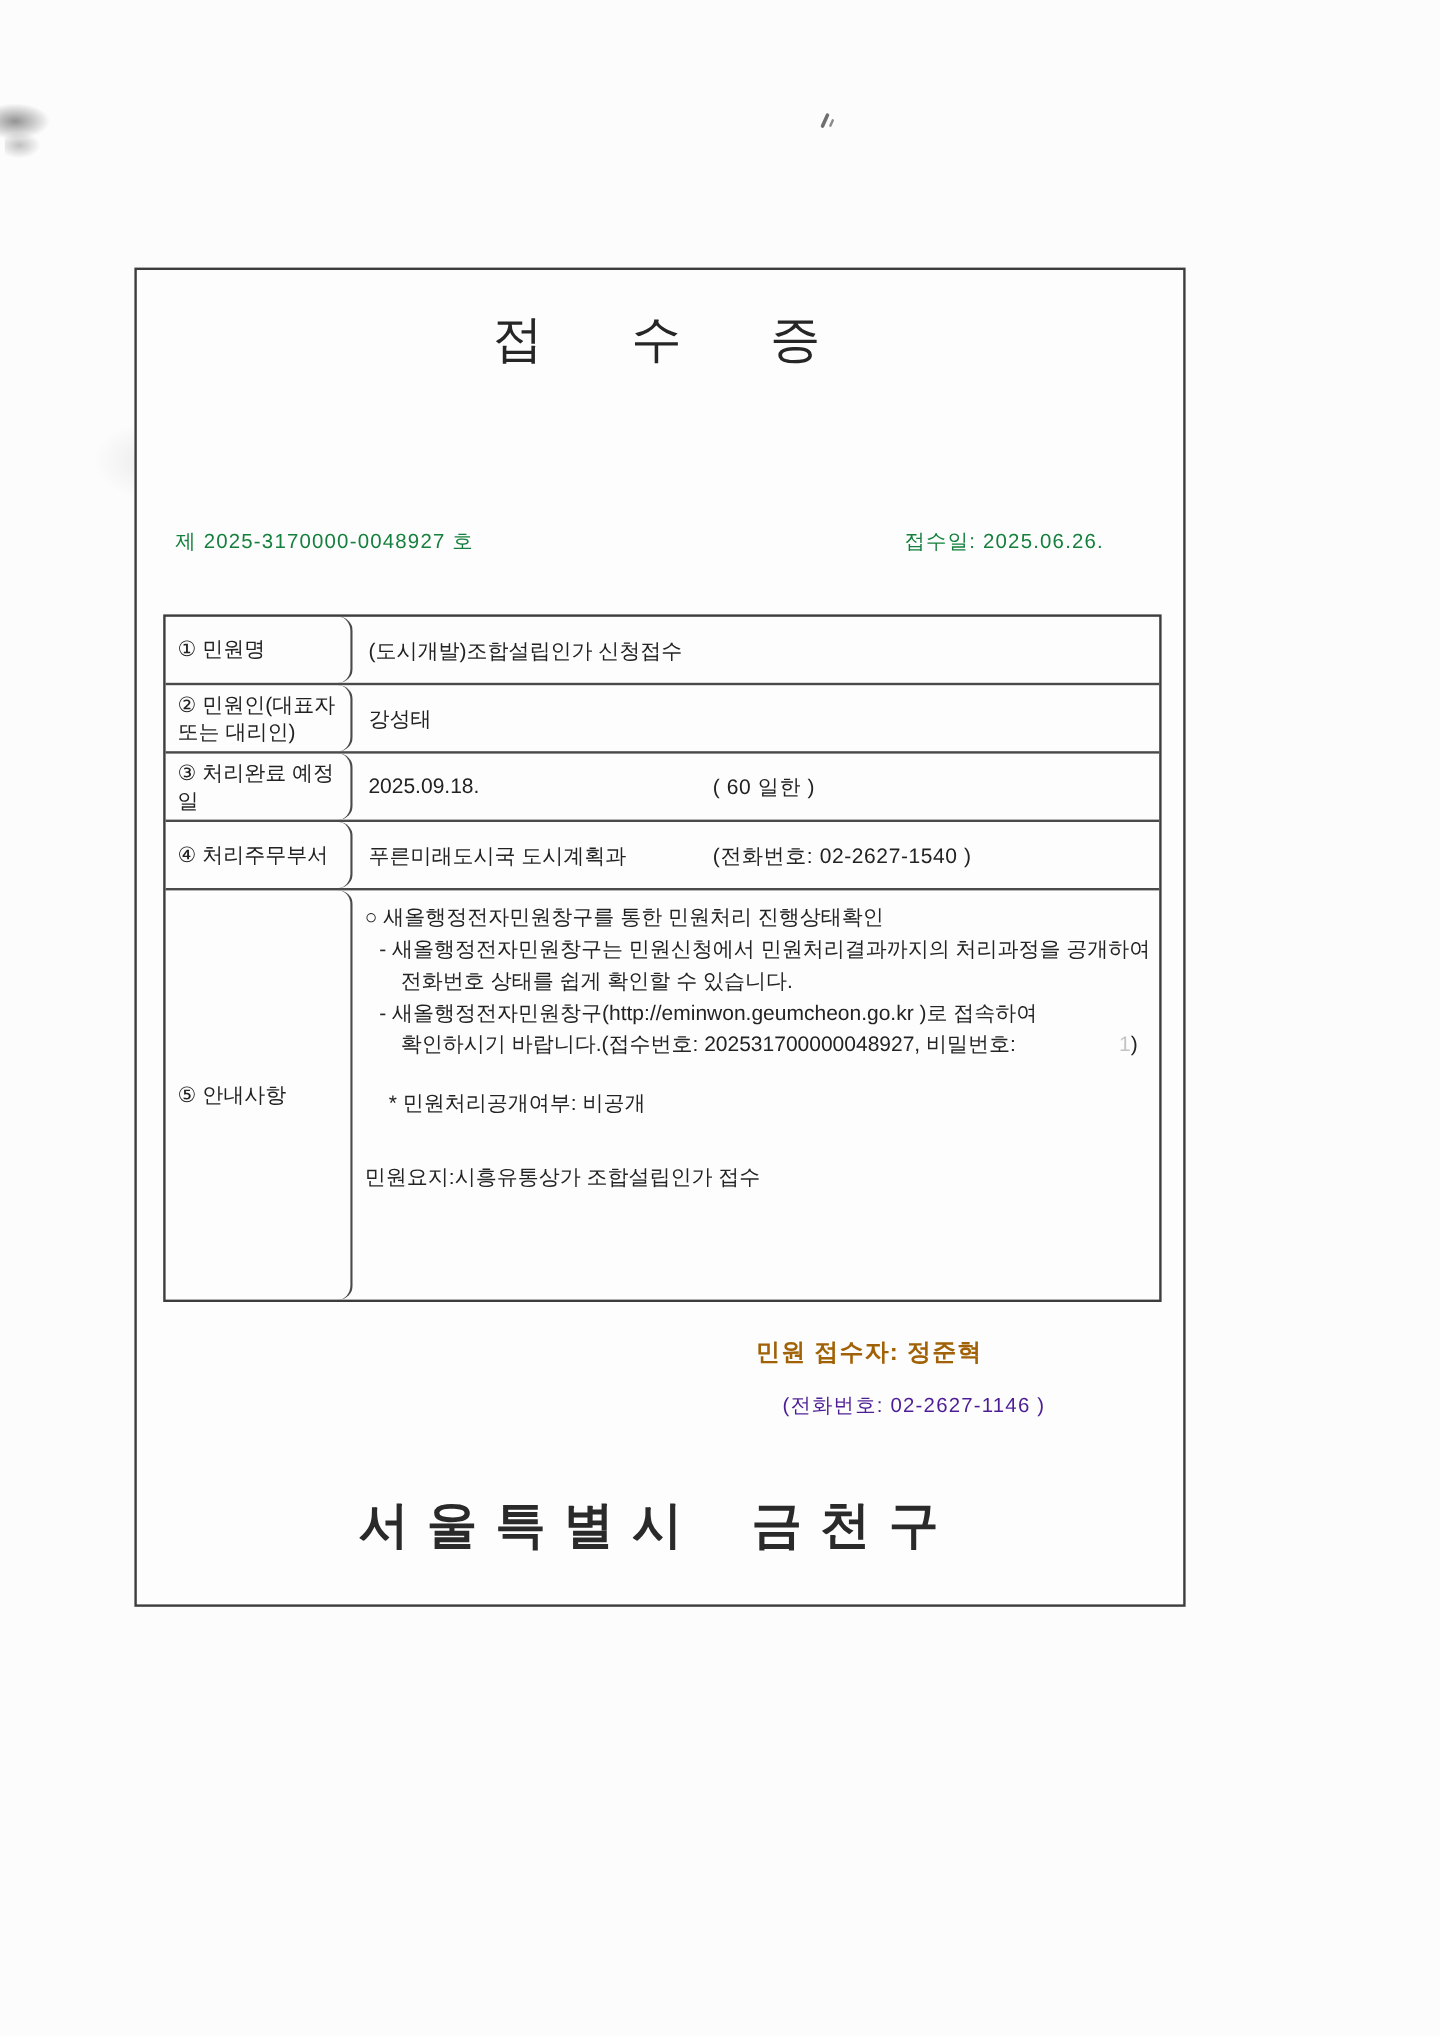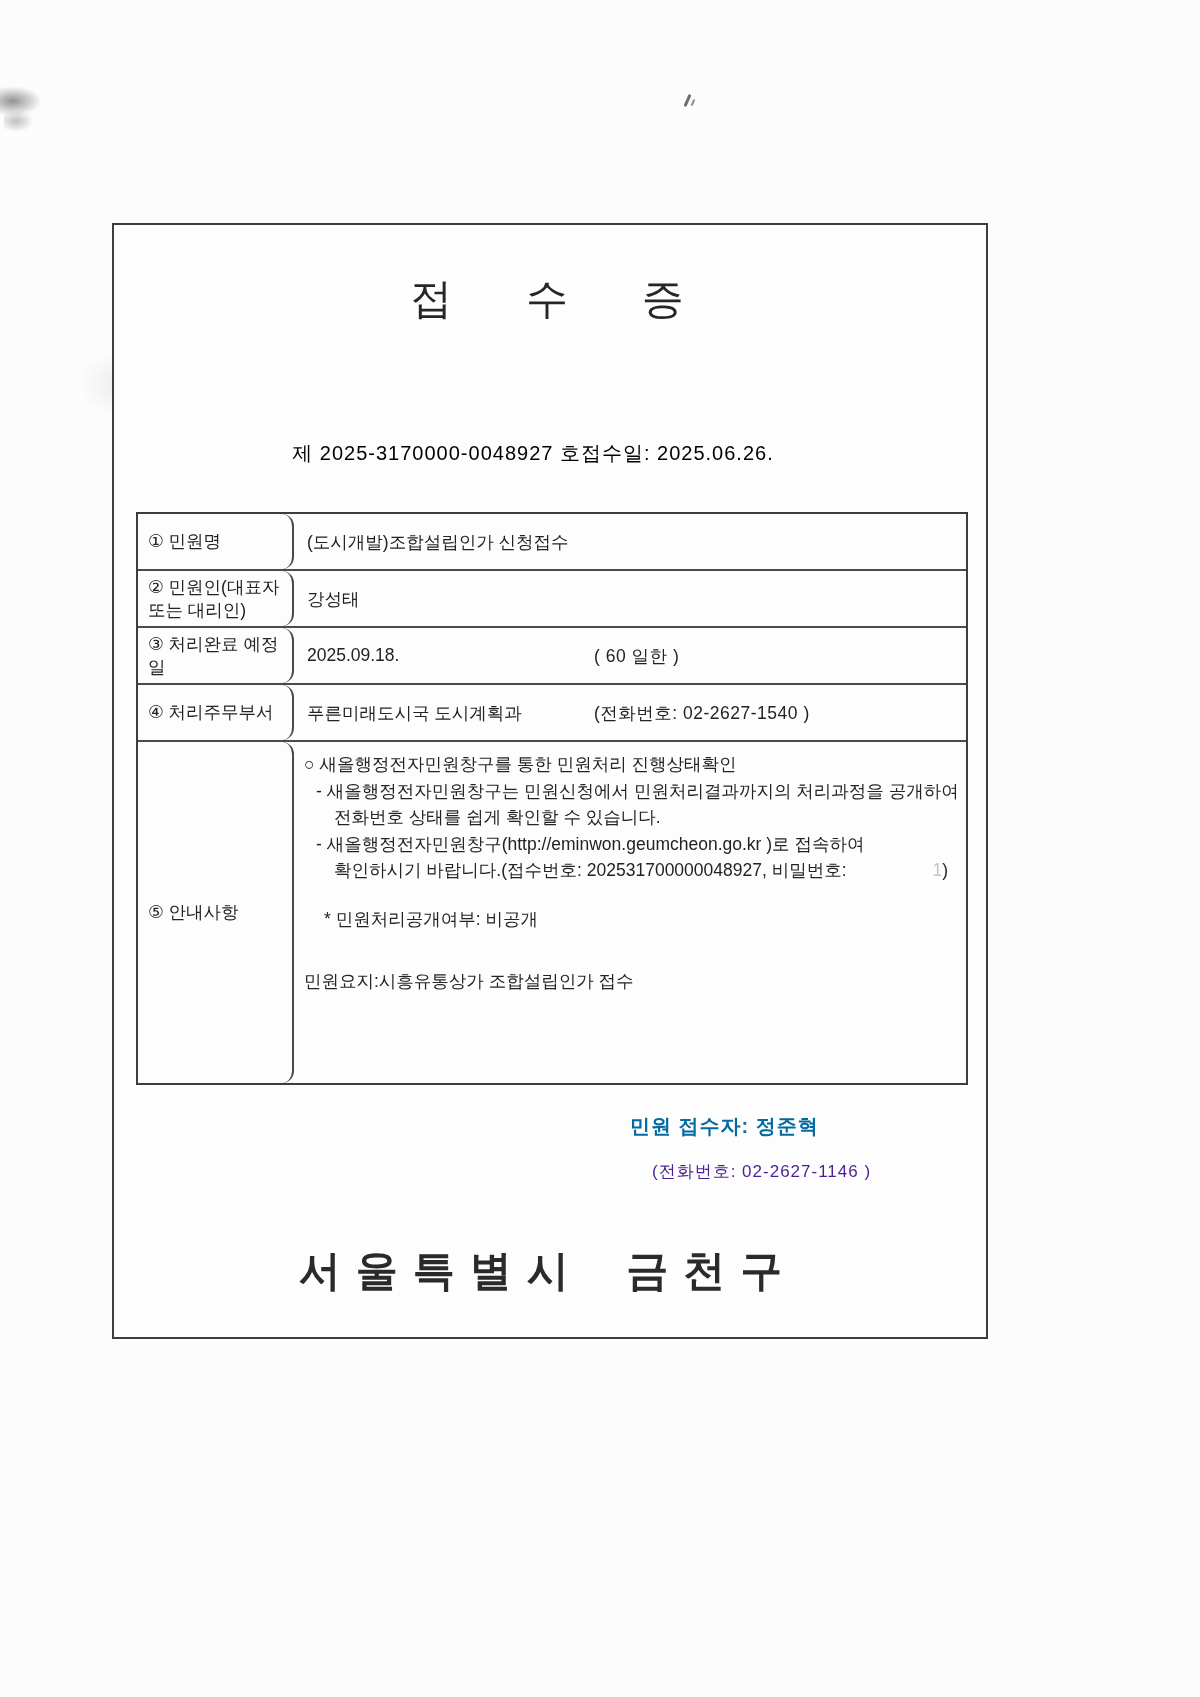--- a/index.html
+++ b/index.html
@@ -33,34 +33,34 @@
   .outer-box {
     position: absolute;
     left: 112px; top: 223px;
     width: 872px; height: 1112px;
     border: 2px solid #3d3d3d;
     background: #fdfdfd;
   }
 
   .doc-title {
     position: absolute;
-    left: 112px; top: 271px; width: 872px;
+    left: 112px; top: 255px; width: 872px;
     text-align: center;
     font-size: 42px;
     font-weight: 500;
     color: #262626;
     word-spacing: 58px;
     letter-spacing: 2px;
   }
 
   .number-row {
     position: absolute;
     left: 136px; top: 440px; width: 832px;
-    display: flex; justify-content: center;
-    font-size: 20px; color: #000000;
+    display: flex; justify-content: space-between;
+    font-size: 17px; color: #15803d;
   }
   .doc-number { letter-spacing: 1px; padding-left: 10px; }
   .receipt-date { letter-spacing: 1px; padding-right: 48px; }
 
   
   .doc-table {
     position: absolute;
     left: 136px; top: 512px;
     width: 832px; height: 573px;
     border: 2px solid #3d3d3d;
@@ -99,21 +99,21 @@
   .ind-2 { padding-left: 30px; }
   .g-disclosure { margin-top: 22px; padding-left: 20px; }
   .g-summary { margin-top: 36px; }
   .redaction-gap { display: inline-block; width: 86px; }
   .redaction-faint { color: rgba(90,90,90,.35); }
 
   
   .receiver-line {
     position: absolute;
     left: 630px; top: 1113px;
-    font-size: 20px; font-weight: 600; color: #0369a1;
+    font-size: 20px; font-weight: 600; color: #a16207;
     letter-spacing: 1px;
   }
   .receiver-phone {
     position: absolute;
     left: 652px; top: 1160px;
     font-size: 17px; color: #4c1d95;
     letter-spacing: 1px;
   }
 
   

